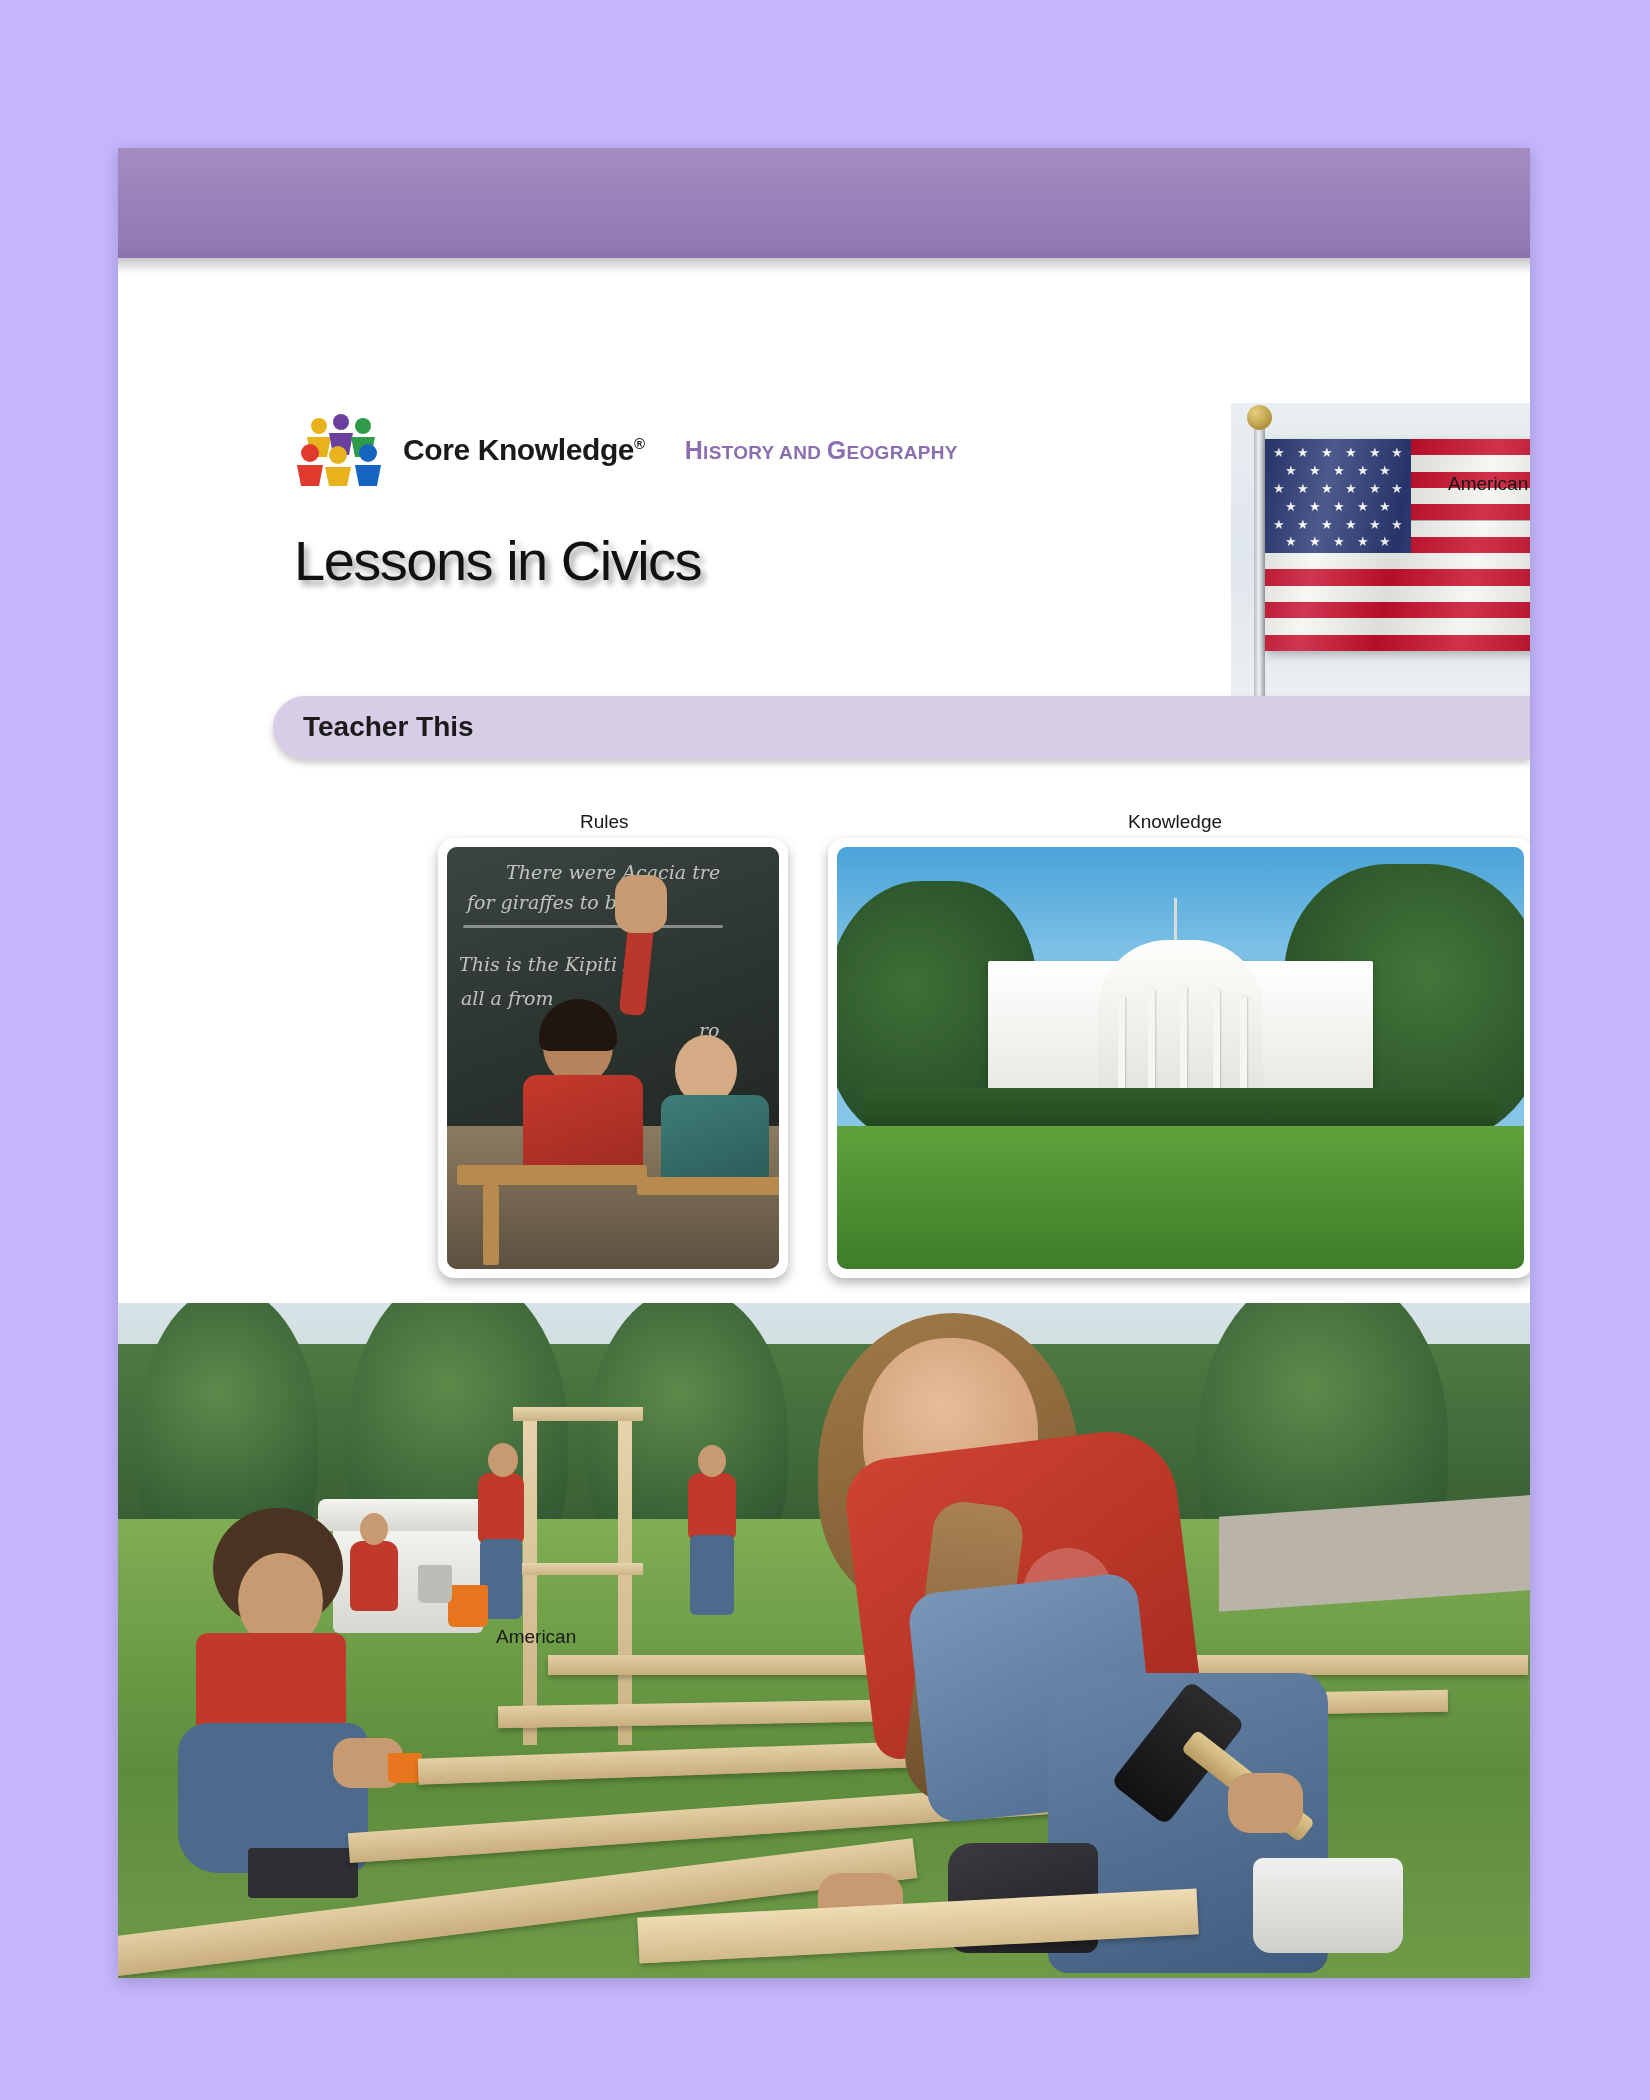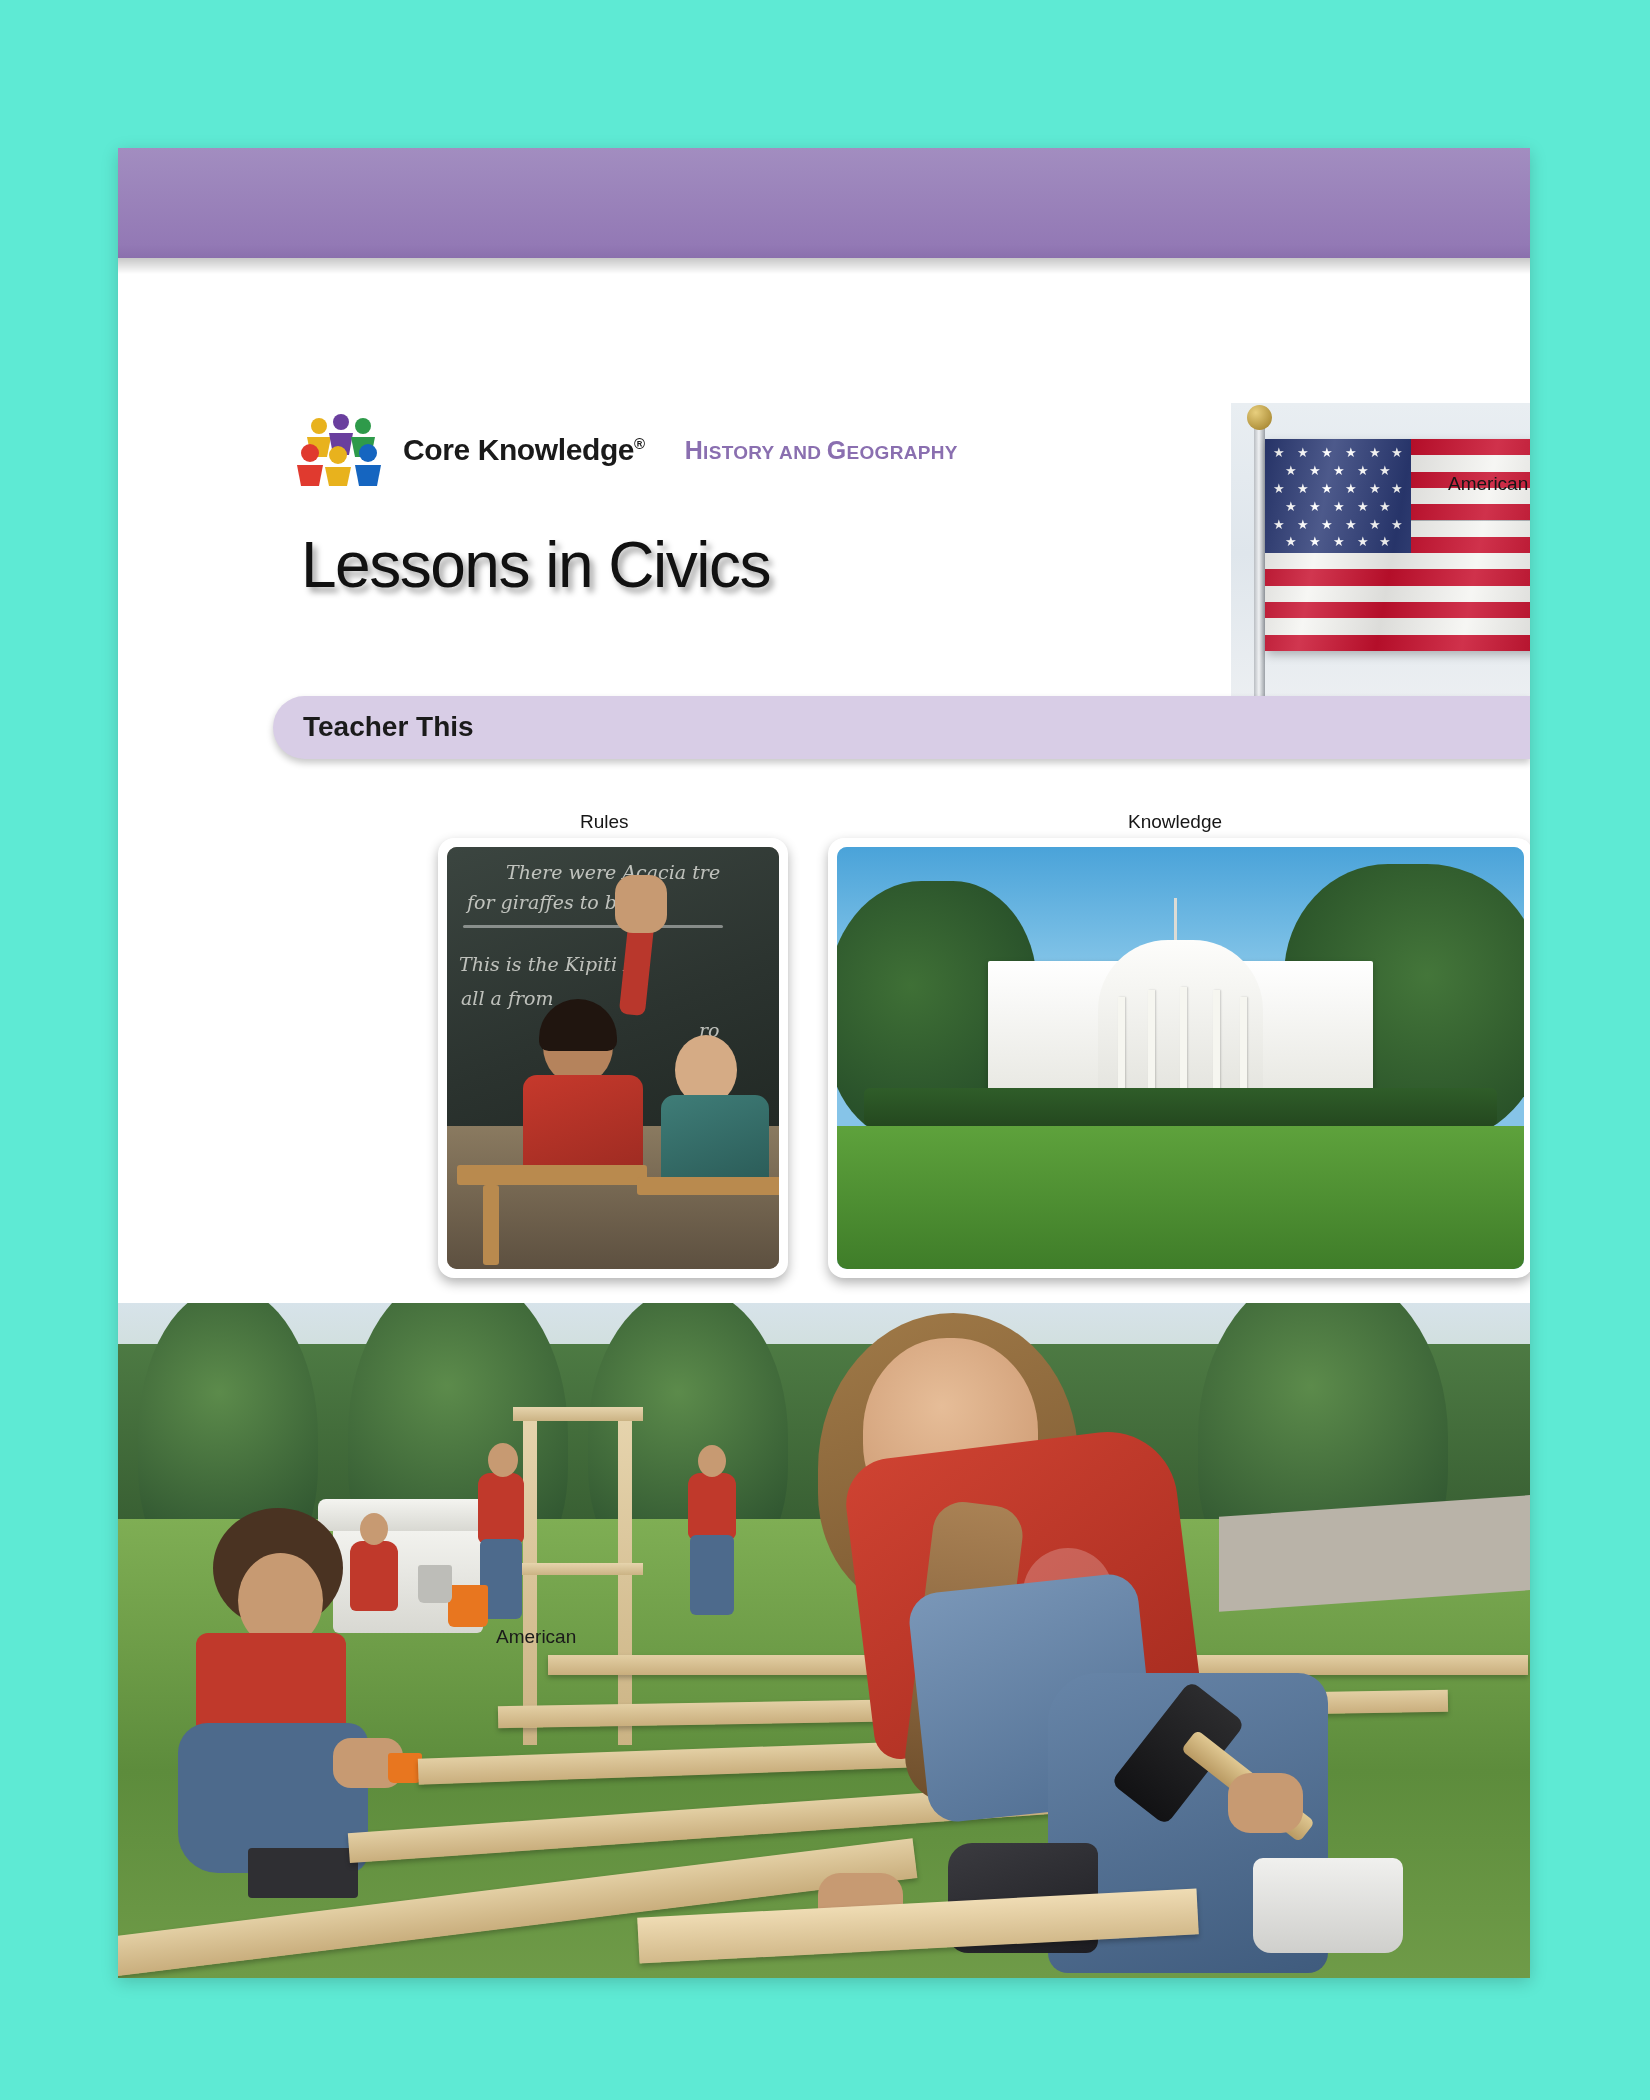--- a/index.html
+++ b/index.html
@@ -5,21 +5,21 @@
   html, body {
     margin: 0;
     padding: 0;
     background: #f3f1f6;
     font-family: "Liberation Sans", sans-serif;
   }
   #page {
     position: relative;
     width: 1650px;
     height: 2100px;
-    background: #5eead4;
+    background: #c4b5fd;
     overflow: hidden;
   }
 
   
   .cover {
     position: absolute;
     left: 118px;
     top: 148px;
     width: 1412px;
     height: 1830px;
@@ -74,23 +74,23 @@
     font-weight: bold;
     font-size: 25px;
     letter-spacing: 0.3px;
     white-space: nowrap;
   }
   .hg-text .sc { font-size: 19px; }
 
   
   .main-title {
     position: absolute;
-    left: 183px;
+    left: 176px;
     top: 380px;
-    font-size: 64px;
+    font-size: 56px;
     color: #111111;
     letter-spacing: -1.5px;
     text-shadow: 4px 5px 6px rgba(0,0,0,0.38);
     white-space: nowrap;
   }
 
   
   .tg-banner {
     position: absolute;
     left: 155px;

